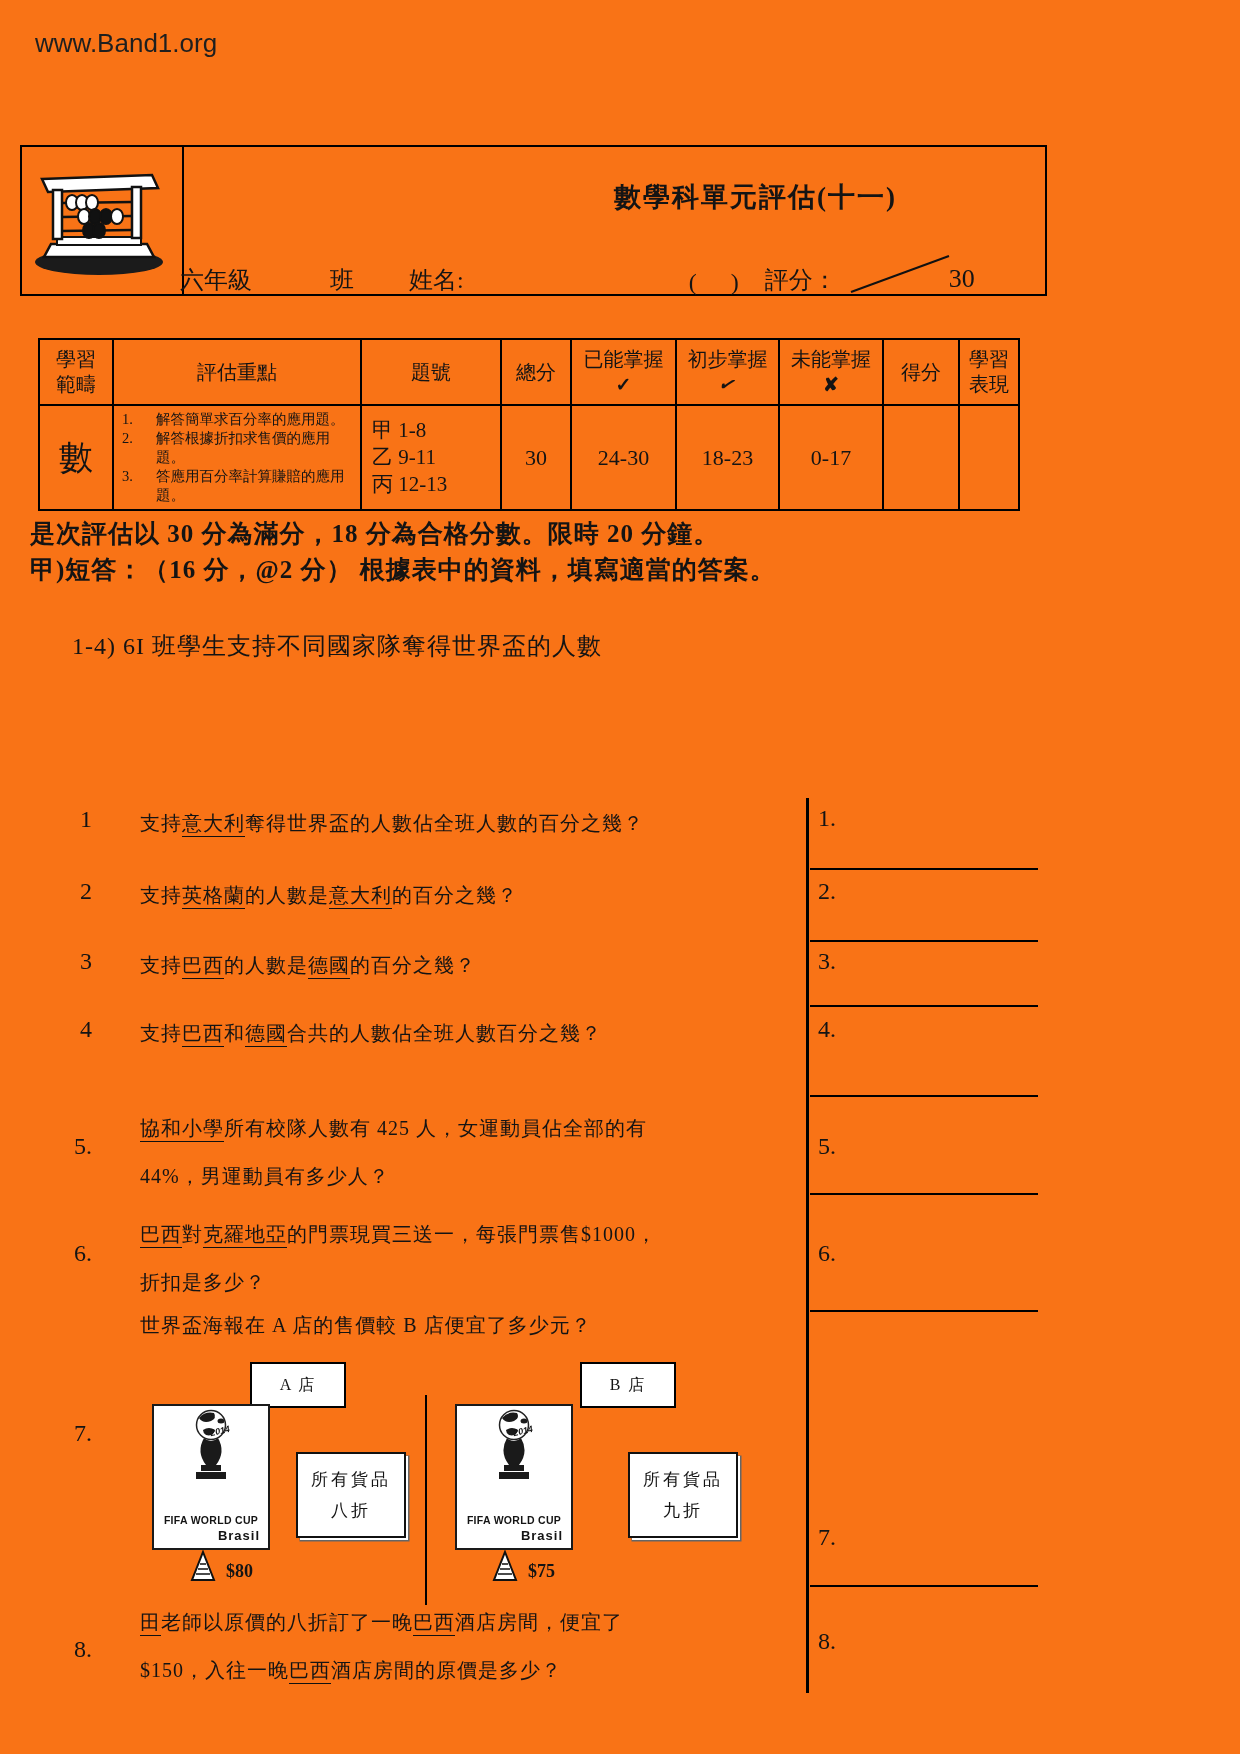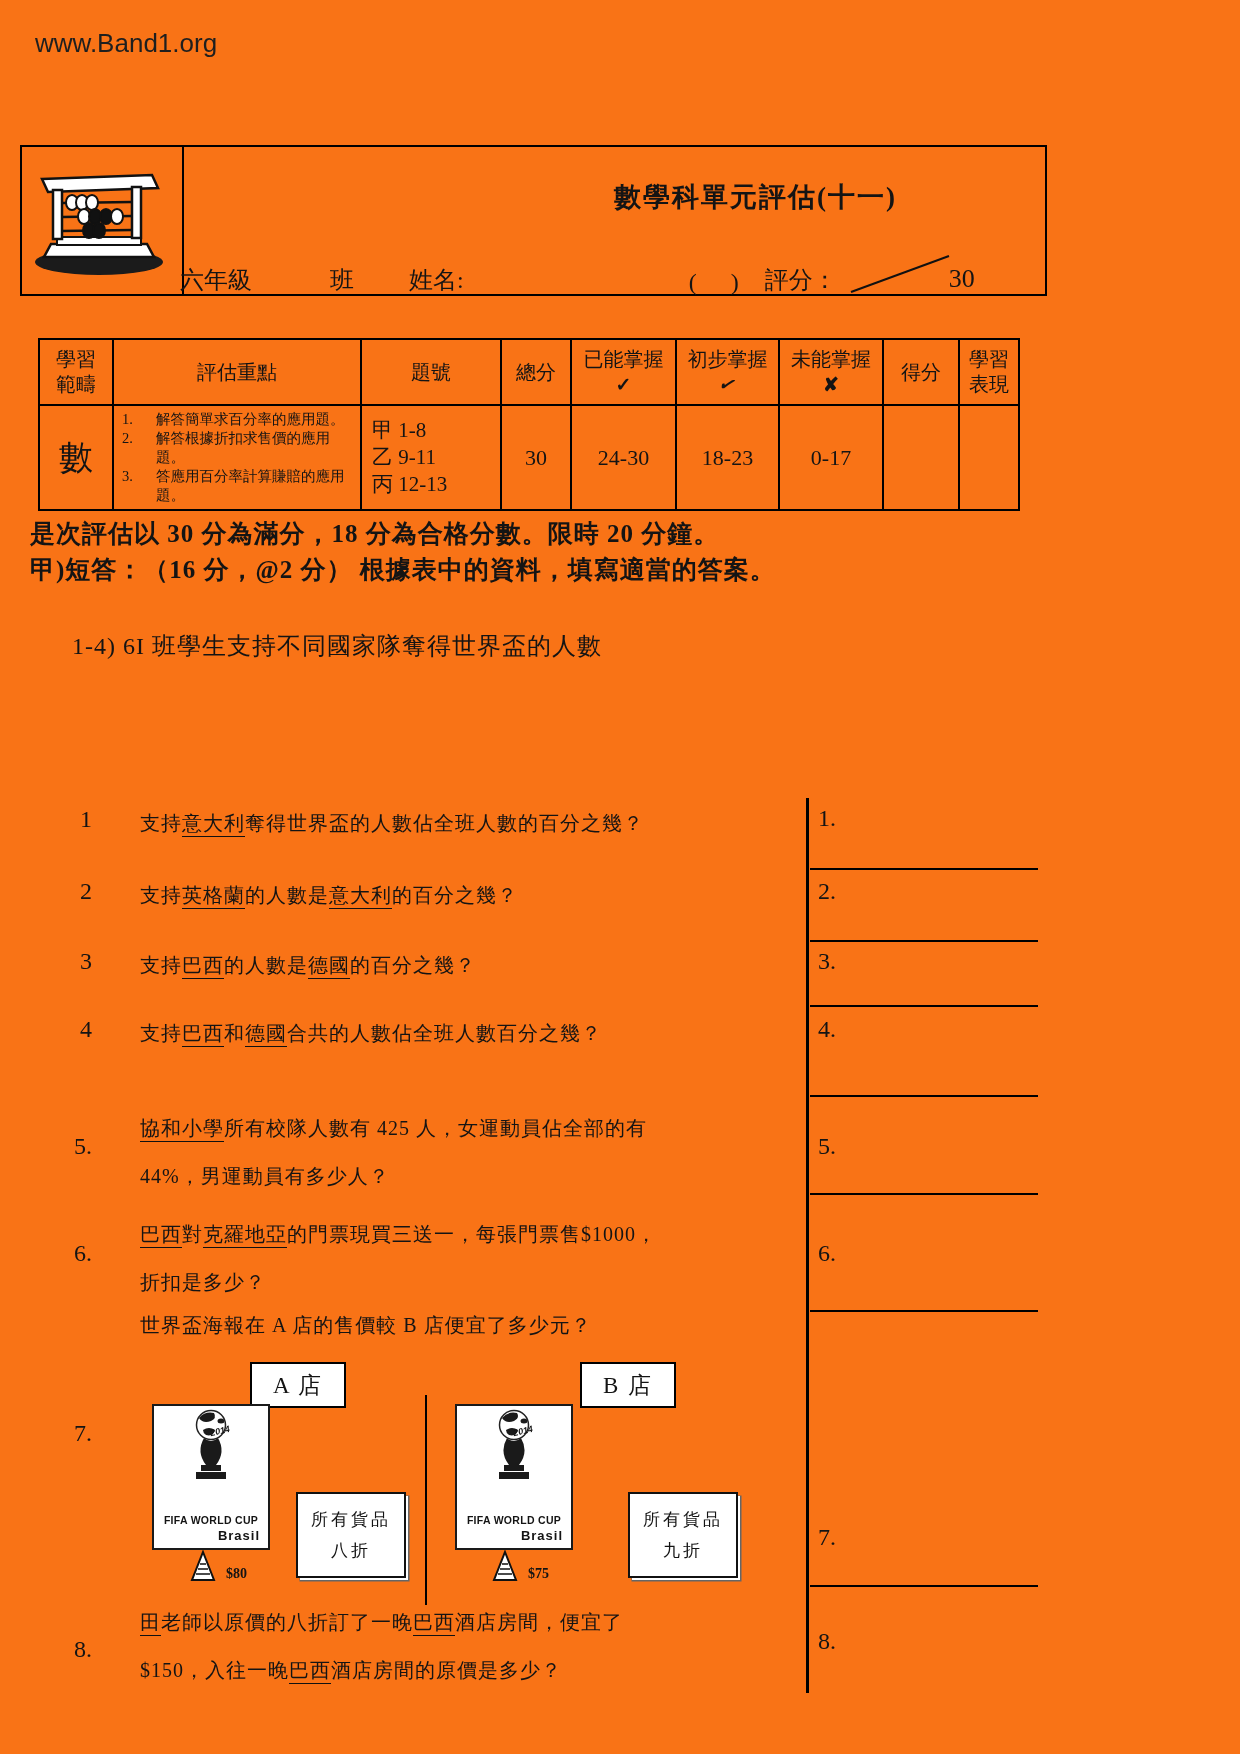--- a/index.html
+++ b/index.html
@@ -46,29 +46,29 @@
   .qtext{position:absolute;left:140px;font-size:20px;line-height:48px;letter-spacing:1px;}
   .qtext.single{line-height:38px;}
   .u{border-bottom:1.5px solid #111;padding-bottom:2px;}
 
   
   .vline{position:absolute;left:806px;top:798px;width:2.5px;height:895px;background:#000;}
   .ans-num{position:absolute;left:818px;font-size:24px;}
   .ans-line{position:absolute;left:810px;width:228px;height:0;border-bottom:2px solid #000;}
 
   
-  .shop-label{position:absolute;width:92px;height:42px;border:2px solid #000;display:flex;align-items:center;justify-content:center;font-size:23px;letter-spacing:2px;background:#fff;}
+  .shop-label{position:absolute;width:92px;height:42px;border:2px solid #000;display:flex;align-items:center;justify-content:center;font-size:16px;letter-spacing:2px;background:#fff;}
   .poster{position:absolute;width:114px;height:142px;border:2.5px solid #1a1a1a;background:#fff;}
   .poster .trophy{display:block;margin:2px auto 0;}
   .year{position:absolute;left:56px;top:20px;font-size:9px;font-style:italic;font-weight:bold;transform:rotate(-14deg);font-family:"Liberation Sans",sans-serif;}
   .poster-title{position:absolute;bottom:22px;width:100%;text-align:center;font-family:"Liberation Sans",sans-serif;font-weight:bold;font-size:10.5px;letter-spacing:0.3px;}
   .poster-sub{position:absolute;bottom:5px;width:100%;text-align:center;font-family:"Liberation Sans",sans-serif;font-weight:bold;font-size:13px;letter-spacing:1px;padding-left:28px;}
-  .sign{position:absolute;width:106px;height:82px;border:2px solid #111;box-shadow:3px 3px 0 -1px #fff,3.5px 3.5px 0 0 #666;display:flex;flex-direction:column;align-items:center;justify-content:center;gap:8px;font-size:17px;letter-spacing:3px;background:#fff;margin-top:40px;}
+  .sign{position:absolute;width:106px;height:82px;border:2px solid #111;box-shadow:3px 3px 0 -1px #fff,3.5px 3.5px 0 0 #666;display:flex;flex-direction:column;align-items:center;justify-content:center;gap:8px;font-size:17px;letter-spacing:3px;background:#fff;}
   .price{position:absolute;display:flex;align-items:flex-end;gap:10px;}
-  .price-val{font-size:14px;font-weight:bold;}
+  .price-val{font-size:18px;font-weight:bold;}
   .poster-divider{position:absolute;left:425px;top:1395px;width:2px;height:210px;background:#000;}
 </style>
 </head>
 <body>
 
 <div class="page">
 
   <div class="watermark">www.Band1.org</div>
 
   <div class="header-box">

